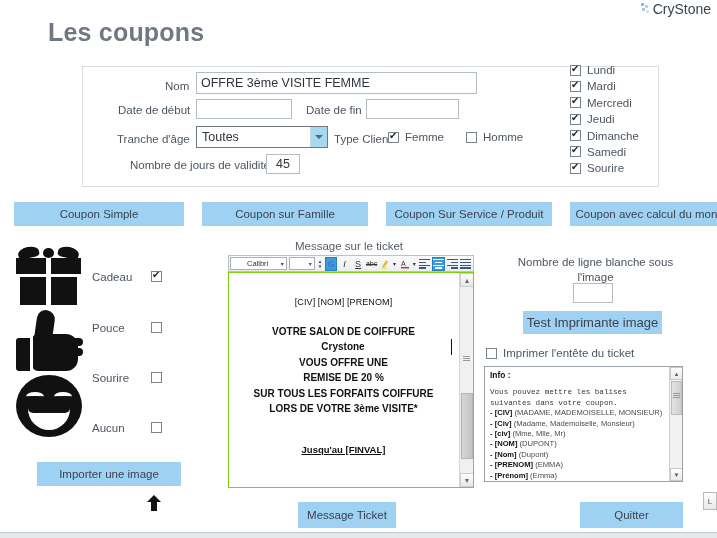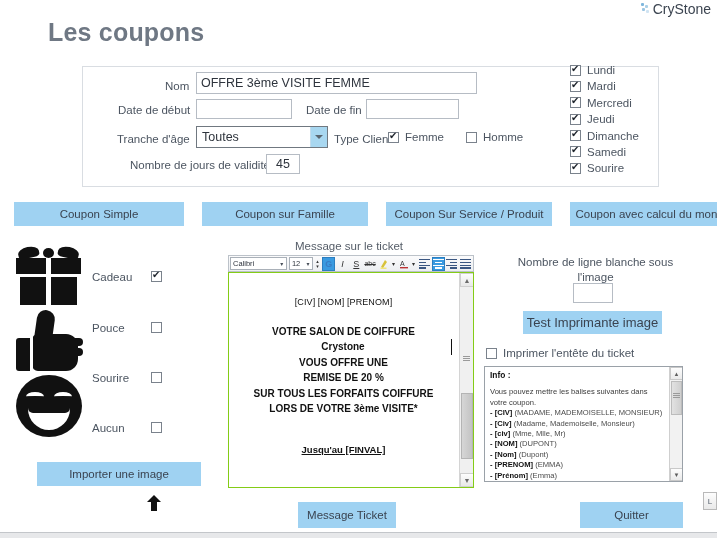--- a/index.html
+++ b/index.html
@@ -140,40 +140,40 @@
   
   .smiley { position:absolute; left:8px; top:131px; width:66px; height:62px; }
   .smiley .face { position:absolute; inset:0; background:#111; border-radius:50%; }
   .smiley .eye { position:absolute; top:17px; width:18px; height:9px; border-top:4px solid #fff; border-radius:50% 50% 0 0; }
   .smiley .eye.l { left:10px; }
   .smiley .eye.r { right:10px; }
   .smiley .mouth { position:absolute; left:12px; top:33px; width:42px; height:22px; background:#fff; border-radius:0 0 22px 22px; }
   .smiley .mouth::before{ content:""; position:absolute; left:0; top:0; width:42px; height:5px; background:#111; border-radius:0 0 6px 6px;}
 
   .import-btn {
-    position:absolute; left:37px; top:462px; width:164px; height:24px;
+    position:absolute; left:37px; top:462px; width:144px; height:24px;
     background:#9fd2f2; color:#3a4350; font-size:11.5px;
     display:flex; align-items:center; justify-content:center; cursor:pointer;
   }
   .up-arrow { position:absolute; left:147px; top:495px; width:14px; height:16px; }
   .up-arrow .stem { position:absolute; left:4px; top:6px; width:6px; height:10px; background:#111; }
   .up-arrow .head { position:absolute; left:0; top:0; width:0;height:0;
     border-left:7px solid transparent; border-right:7px solid transparent; border-bottom:7px solid #111; }
 
   
   .ed-caption { position:absolute; left:228px; top:240px; width:242px; text-align:center; font-size:11.5px; color:#555d68; }
 
   .ed-toolbar {
     position:absolute; left:228px; top:255px; width:246px; height:17px;
     background:linear-gradient(#fbfbfc,#eceef1);
     border:1px solid #bcc2c9; display:flex; align-items:center; padding:0 1px;
   }
   .tb-combo {
     height:13px; border:1px solid #a9b0b8; background:#fff;
-    display:flex; align-items:center; font-size:7.5px; color:#2e343d; padding-left:2px;
+    display:flex; align-items:center; font-size:7.5px; color:#2e343d; padding-left:16px;
   }
   .tb-combo .cv { flex:1; white-space:nowrap; overflow:hidden; }
   .tb-combo .ca { width:8px; text-align:center; font-size:6px; color:#49505a; }
   #font-combo { width:62px; }
   #size-combo { width:26px; margin-left:2px; }
   .spin { width:8px; height:13px; margin-left:1px; display:flex; flex-direction:column;
     justify-content:center; align-items:center; font-size:5px; color:#333; line-height:5px;}
   .tb-btn {
     width:14px; height:14px; margin-left:1px;
     display:flex; align-items:center; justify-content:center;
@@ -236,21 +236,21 @@
 
   .info-box {
     position:absolute; left:484px; top:366px; width:199px; height:116px;
     border:1px solid #9aa1a8; background:#fff; overflow:hidden;
   }
   .info-text {
     position:absolute; left:0; top:0; right:14px; bottom:0;
     padding:3px 4px 0 5px; font-size:7.6px; color:#333; line-height:10.4px;
   }
   .info-text .hd { font-weight:bold; font-size:8.4px; color:#111; }
-  .info-text .intro { margin-top:7px; color:#3a3a3a; }
+  .info-text .intro { margin-top:7px; color:#3a3a3a;font-family:Liberation Mono, monospace; }
   .info-text .ln { white-space:nowrap; }
   .info-text .ln b { color:#111; }
   .info-text .ln span { color:#4a4a4a; }
 
   .info-scroll {
     position:absolute; right:0; top:0; width:13px; bottom:0;
     background:#f2f2f2; border-left:1px solid #cfcfcf;
   }
   .info-scroll .btn {
     position:absolute; left:0; width:13px; height:13px; background:linear-gradient(#fdfdfd,#eaeaea);

